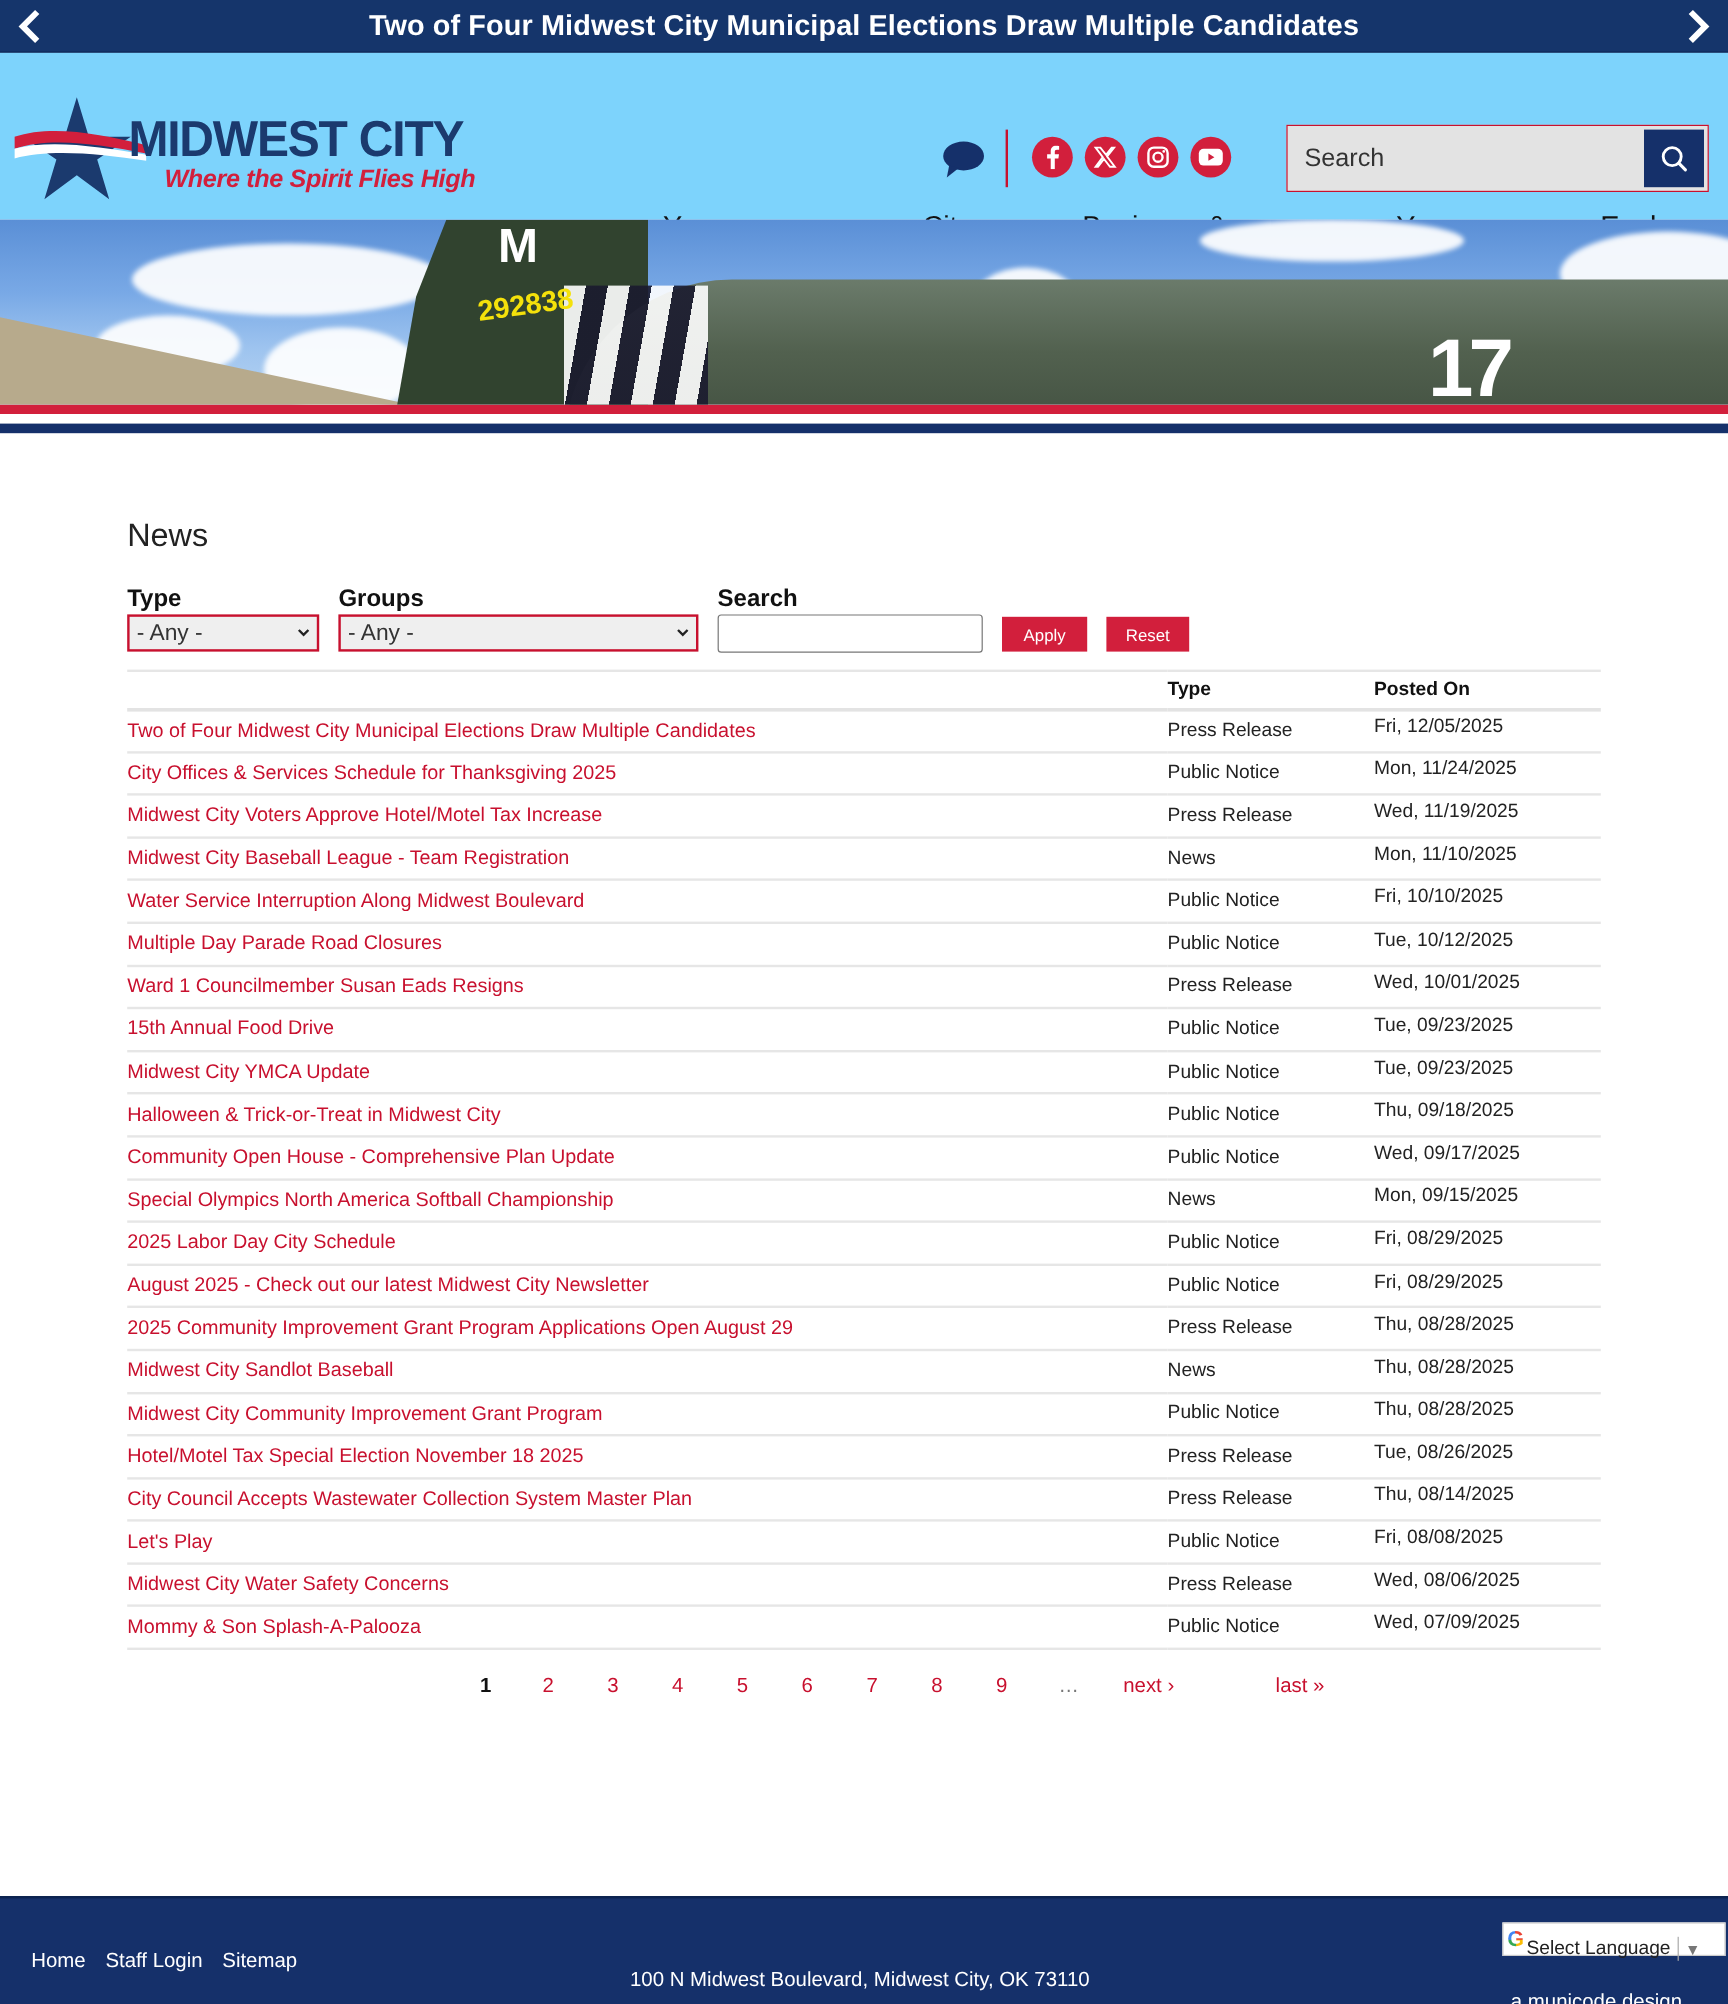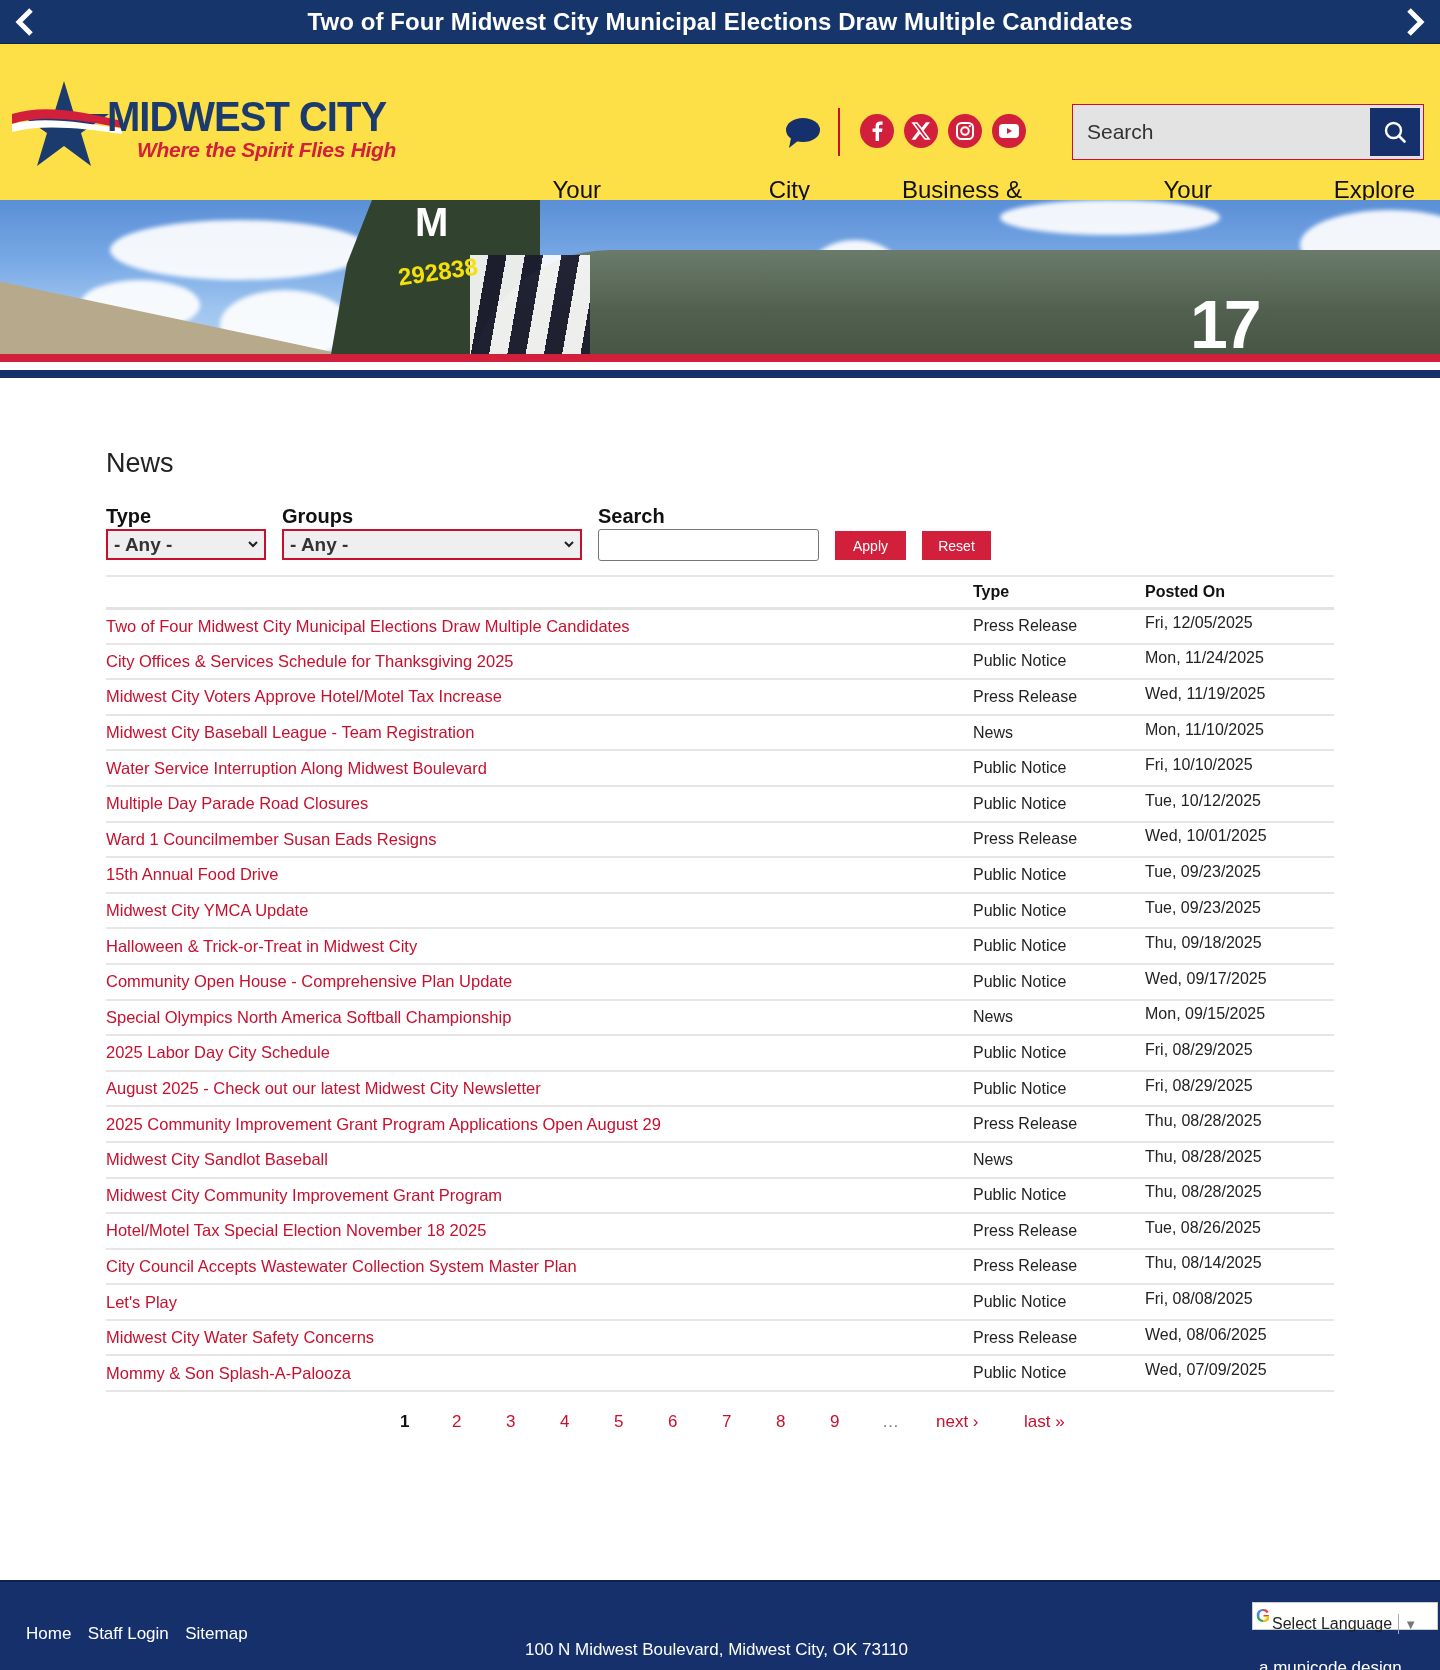--- a/index.html
+++ b/index.html
@@ -16,21 +16,21 @@
     color: #fff; font-weight: bold; font-size: 24px; letter-spacing: 0.1px;
   }
   .alert-arrow {
     position: absolute; top: 6px; width: 30px; height: 32px; cursor: pointer;
     display: flex; align-items: center; justify-content: center;
   }
   .alert-arrow.prev { left: 10px; }
   .alert-arrow.next { right: 10px; }
 
   
-  .header { height: 156px; position: relative; background: #fde047; }
+  .header { height: 139px; position: relative; background: #7dd3fc; }
   .logo { position: absolute; left: 12px; top: 32px; width: 400px; height: 100px; cursor: pointer; }
   .logo .logo-text {
     position: absolute; left: 95px; top: 18px;
     font-family: "Liberation Sans", sans-serif; font-weight: bold; font-size: 40px;
     color: #1b3a6e; letter-spacing: -1px; font-style: normal;
     transform: scaleY(1.05);
   }
   .logo .logo-tag {
     position: absolute; left: 125px; top: 62px;
     font-family: "Liberation Sans", sans-serif; font-weight: bold; font-style: italic;
@@ -90,21 +90,21 @@
 
   
   .content { padding: 70px 106px 0 106px; min-height: 1200px; }
   .page-title { font-size: 27px; color: #222; font-weight: normal; margin-bottom: 26px; }
 
   .filters { position: relative; height: 56px; margin-bottom: 14px; }
   .filter-label { position: absolute; top: 0; font-size: 20px; font-weight: bold; color: #111; }
   .filter-select {
     position: absolute; top: 24px; height: 31px; border: 2px solid #c8102e; background: #efefef;
     font-size: 19px; color: #333; font-family: "Liberation Sans", sans-serif; padding-left: 6px;
-    display: flex; align-items: center; cursor: pointer; font-weight: bold;
+    display: flex; align-items: center; cursor: pointer;
   }
   .filter-select .chev { position: absolute; right: 6px; top: 8px; }
   .filter-input {
     position: absolute; top: 24px; height: 32px; border: 1px solid #777; border-radius: 3px; background: #fff;
     font-size: 17px; font-family: "Liberation Sans", sans-serif; padding: 0 6px;
   }
   .btn-red {
     position: absolute; top: 26px; height: 29px; background: #d21f3c; color: #fff; border: none;
     font-size: 14px; font-family: "Liberation Sans", sans-serif; cursor: pointer;
   }
@@ -412,21 +412,21 @@
     <a class="pg" style="left: 346px;">2</a>
         <a class="pg" style="left: 400px;">3</a>
         <a class="pg" style="left: 454px;">4</a>
         <a class="pg" style="left: 508px;">5</a>
         <a class="pg" style="left: 562px;">6</a>
         <a class="pg" style="left: 616px;">7</a>
         <a class="pg" style="left: 670px;">8</a>
         <a class="pg" style="left: 724px;">9</a>
         <a class="pg ellipsis" style="left: 776px;">…</a>
         <a class="pg" style="left: 830px;">next ›</a>
-        <a class="pg" style="left: 918px; text-align: center;">last »</a>
+        <a class="pg" style="left: 957px; text-align: center;">last »</a>
       </div>
   </main>
 
   <footer class="footer">
     <div class="flinks">
       <a>Home</a>
       <a>Staff Login</a>
       <a>Sitemap</a>
     </div>
     <span class="address">100 N Midwest Boulevard, Midwest City, OK 73110</span>

